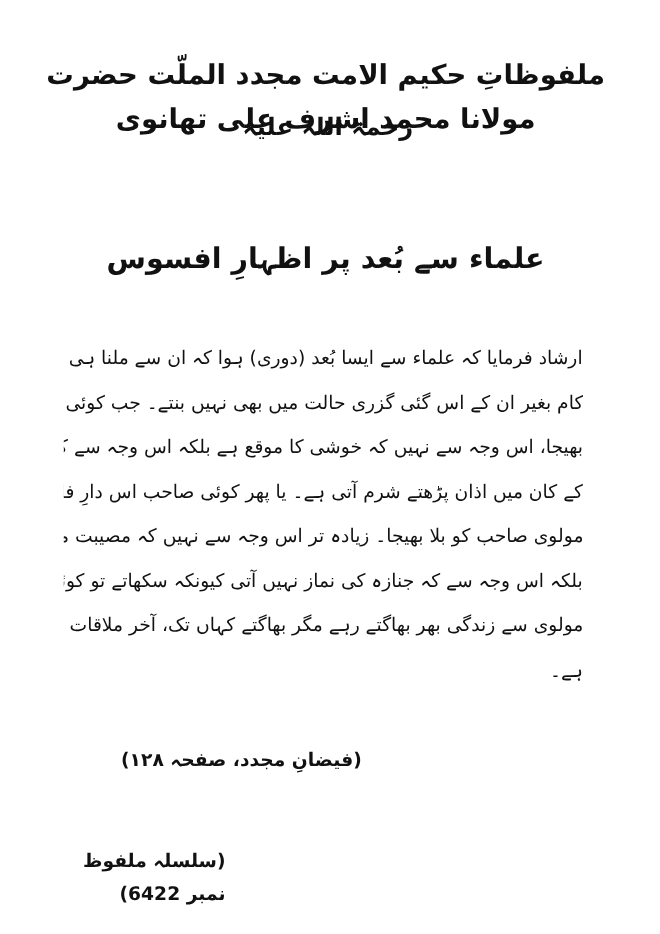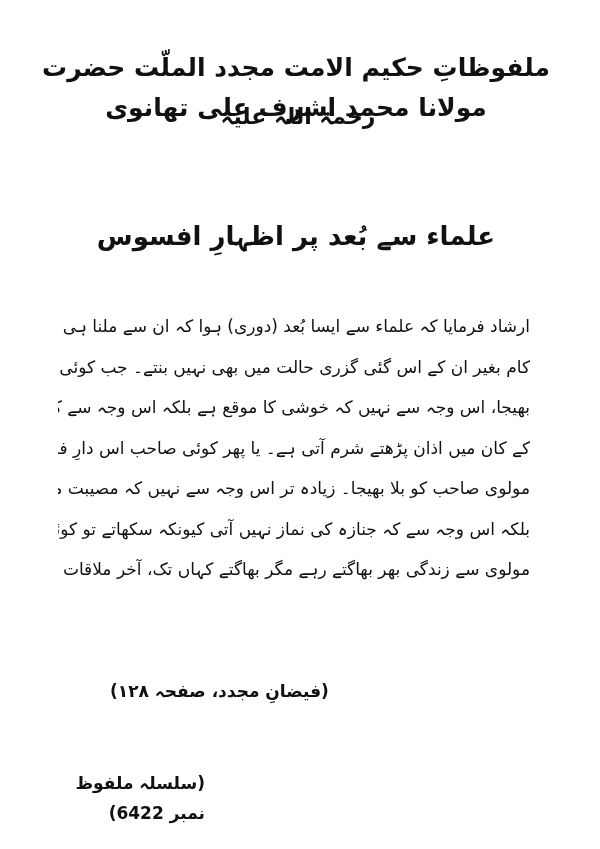--- a/index.html
+++ b/index.html
@@ -100,17 +100,18 @@
   <div class="heading">علماء سے بُعد پر اظہارِ افسوس</div>
 
   <ul class="body-text">
     <li class="body-line">ارشاد فرمایا کہ علماء سے ایسا بُعد (دوری) ہوا کہ ان سے ملنا ہی پسند نہیں کرتے مگر دو</li>
     <li class="body-line">کام بغیر ان کے اس گئی گزری حالت میں بھی نہیں بنتے۔ جب کوئی بچہ پیدا ہوا تو ان کو بلا</li>
     <li class="body-line">بھیجا، اس وجہ سے نہیں کہ خوشی کا موقع ہے بلکہ اس وجہ سے کہ اتنی ساری عورتوں میں نو وارد</li>
     <li class="body-line">کے کان میں اذان پڑھتے شرم آتی ہے۔ یا پھر کوئی صاحب اس دارِ فانی کو چھوڑ کر چلے تو</li>
     <li class="body-line">مولوی صاحب کو بلا بھیجا۔ زیادہ تر اس وجہ سے نہیں کہ مصیبت میں اللہ میاں یاد آتے ہیں</li>
     <li class="body-line">بلکہ اس وجہ سے کہ جنازہ کی نماز نہیں آتی کیونکہ سکھاتے تو کوئی مولوی صاحب ہی اور</li>
     <li class="body-line">مولوی سے زندگی بھر بھاگتے رہے مگر بھاگتے کہاں تک، آخر ملاقات تو ایک دن ہونی</li>
+    <li class="body-line last">ہے۔</li>
   </ul>
 
   <div class="reference">(فیضانِ مجدد، صفحہ ۱۲۸)</div>
   <div class="series">(سلسلہ ملفوظ نمبر 6422)</div>
 </div>
 
 </body></html>

